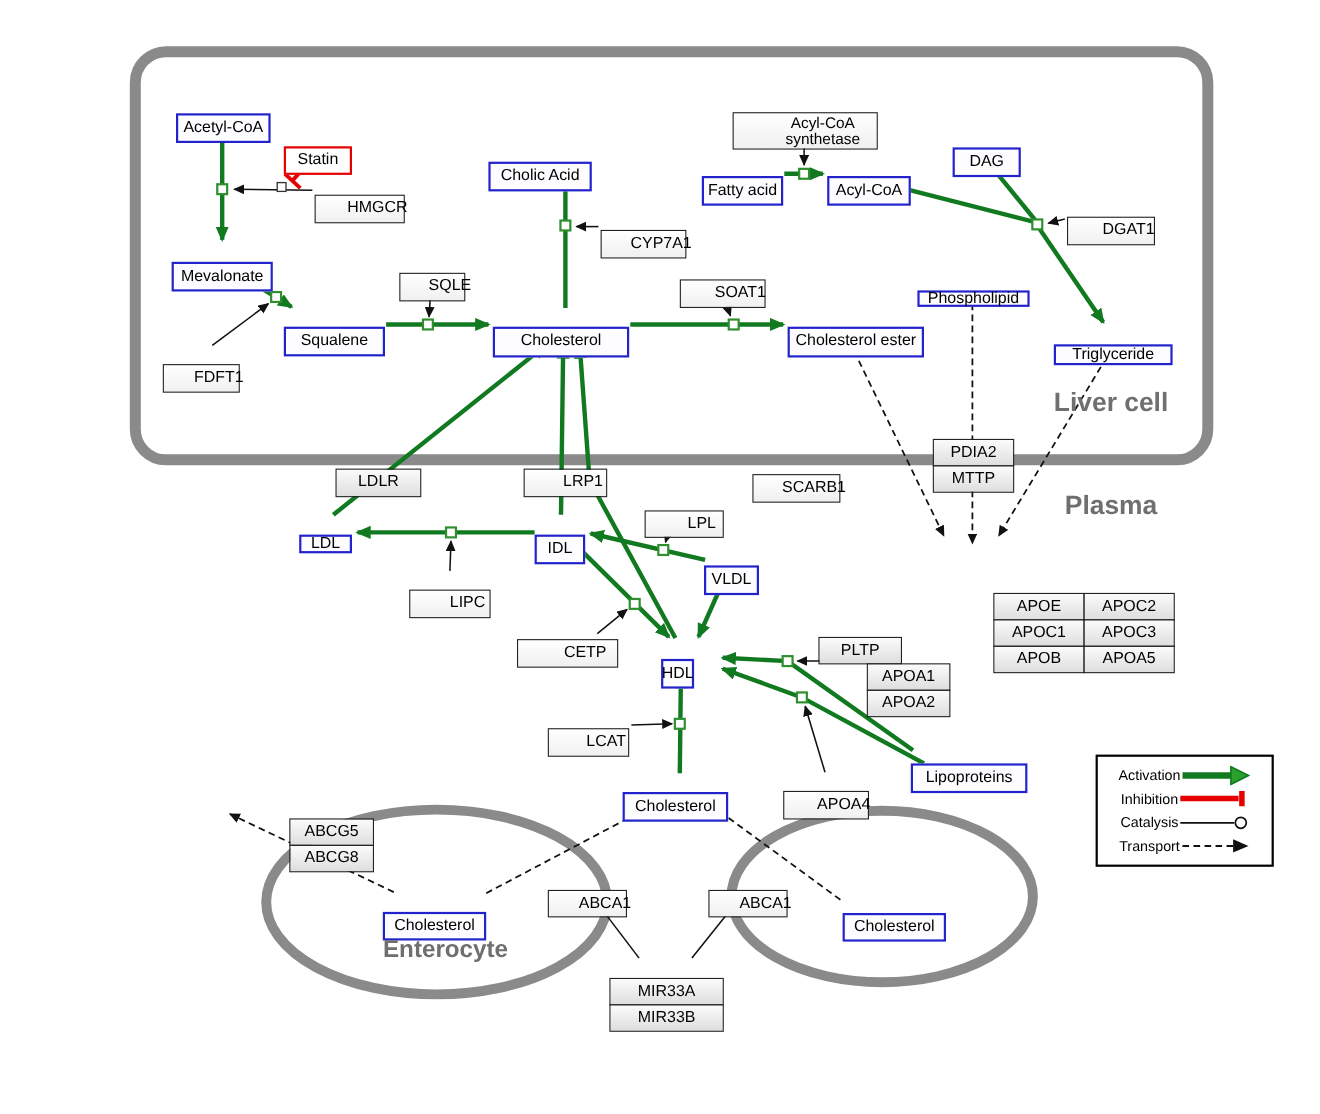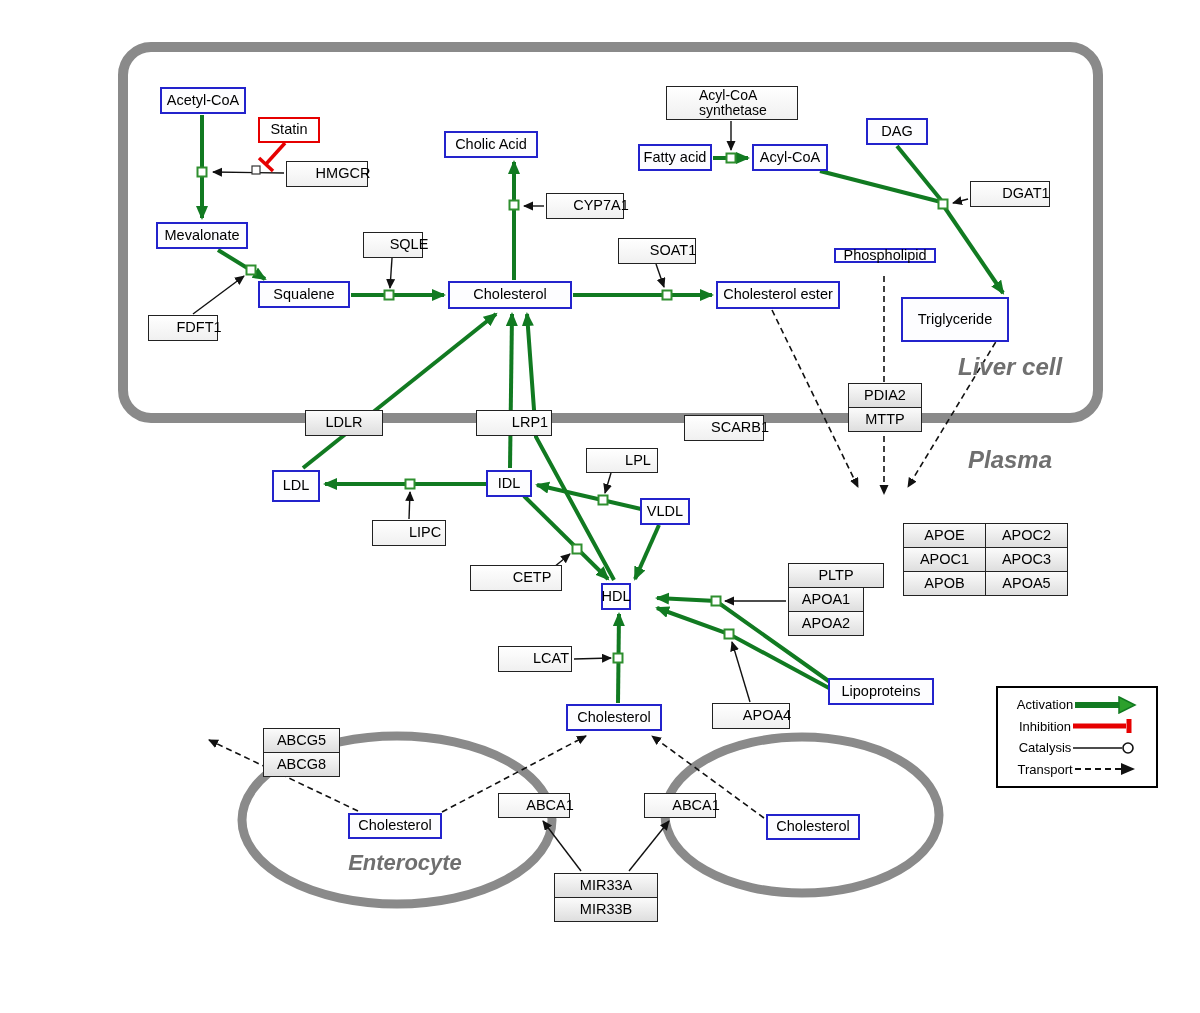--- a/index.html
+++ b/index.html
@@ -1,26 +1,26 @@
 <!DOCTYPE html>
 <html><head>
 <meta charset="utf-8">
 <style>
   html,body{margin:0;padding:0;background:#fff;}
   #stage{position:relative;width:1200px;height:1013px;background:#fff;overflow:hidden;
          font-family:"Liberation Sans",sans-serif;}
   #links{position:absolute;left:0;top:0;}
   .box{position:absolute;box-sizing:border-box;display:flex;align-items:center;justify-content:center;
-       font-size:14.5px;color:#000;background:#fff;white-space:nowrap;line-height:1.05;}
+       font-size:14.5px;color:#000;text-align:center;background:#fff;white-space:nowrap;line-height:1.05;margin-top:16px;}
   .metab{border:2px solid #2323cc;background:#fdfdff;}
   .enzyme{border:1.5px solid #222;background:linear-gradient(#ffffff,#f0f0f0);padding-left:32px;}
   .graycell{border:1px solid #222;background:linear-gradient(#fbfbfb,#dedede);}
   .drug{border:2px solid #e60000;background:#fff;}
   .wrap2{white-space:normal;}
-  .region-label{position:absolute;font-weight:bold;color:#6f6f6f;font-style:italic;}
+  .region-label{position:absolute;font-weight:bold;color:#6f6f6f;}
   .legend{position:absolute;left:996px;top:686px;width:162px;height:102px;border:2px solid #000;
           background:#fff;box-sizing:border-box;padding:6px 8px;display:flex;flex-direction:column;justify-content:space-between;}
   .legend-row{display:flex;align-items:center;justify-content:center;height:22px;}
   .legend-row span{font-size:13px;color:#000;}
 </style>
 </head>
 <body>
 
 <div id="stage">
 
@@ -123,43 +123,43 @@
   <div class="box enzyme" style="left:546px;top:193px;width:78px;height:26px">CYP7A1</div>
   <div class="box metab" style="left:448px;top:281px;width:124px;height:28px">Cholesterol</div>
   <div class="box enzyme" style="left:618px;top:238px;width:78px;height:26px">SOAT1</div>
   <div class="box metab" style="left:716px;top:281px;width:124px;height:28px">Cholesterol ester</div>
   <div class="box enzyme wrap2" style="left:666px;top:86px;width:132px;height:34px;font-size:14px">Acyl-CoA synthetase</div>
   <div class="box metab" style="left:638px;top:144px;width:74px;height:27px">Fatty acid</div>
   <div class="box metab" style="left:752px;top:144px;width:76px;height:27px">Acyl-CoA</div>
   <div class="box metab" style="left:866px;top:118px;width:62px;height:27px">DAG</div>
   <div class="box enzyme" style="left:970px;top:181px;width:80px;height:26px">DGAT1</div>
   <div class="box metab" style="left:834px;top:248px;width:102px;height:15px">Phospholipid</div>
-  <div class="box metab" style="left:901px;top:297px;width:108px;height:45px">Triglyceride</div>
+  <div class="box metab" style="left:958px;top:297px;width:108px;height:19px">Triglyceride</div>
   <div class="region-label" style="left:958px;top:353px;width:140px;font-size:24px">Liver cell</div>
 
   <div class="box graycell" style="left:305px;top:410px;width:78px;height:26px">LDLR</div>
   <div class="box enzyme" style="left:476px;top:410px;width:76px;height:26px">LRP1</div>
   <div class="box enzyme" style="left:684px;top:415px;width:80px;height:26px">SCARB1</div>
   <div class="box graycell" style="left:848px;top:383px;width:74px;height:25px">PDIA2</div>
   <div class="box graycell" style="left:848px;top:407px;width:74px;height:25px">MTTP</div>
   <div class="region-label" style="left:968px;top:446px;width:110px;font-size:24px">Plasma</div>
 
-  <div class="box metab" style="left:272px;top:470px;width:48px;height:32px">LDL</div>
+  <div class="box metab" style="left:272px;top:470px;width:48px;height:17px">LDL</div>
   <div class="box metab" style="left:486px;top:470px;width:46px;height:27px">IDL</div>
   <div class="box enzyme" style="left:372px;top:520px;width:74px;height:26px">LIPC</div>
   <div class="box enzyme" style="left:586px;top:448px;width:72px;height:25px">LPL</div>
   <div class="box metab" style="left:640px;top:498px;width:50px;height:27px">VLDL</div>
   <div class="box enzyme" style="left:470px;top:565px;width:92px;height:26px">CETP</div>
   <div class="box metab" style="left:601px;top:583px;width:30px;height:27px">HDL</div>
   <div class="box enzyme" style="left:498px;top:646px;width:74px;height:26px">LCAT</div>
   <div class="box enzyme" style="left:712px;top:703px;width:78px;height:26px">APOA4</div>
   <div class="box metab" style="left:828px;top:678px;width:106px;height:27px">Lipoproteins</div>
   <div class="box metab" style="left:566px;top:704px;width:96px;height:27px">Cholesterol</div>
 
-  <div class="box graycell" style="left:788px;top:563px;width:96px;height:25px">PLTP</div>
+  <div class="box graycell" style="left:744px;top:563px;width:76px;height:25px">PLTP</div>
   <div class="box graycell" style="left:788px;top:587px;width:76px;height:25px">APOA1</div>
   <div class="box graycell" style="left:788px;top:611px;width:76px;height:25px">APOA2</div>
 
   <div>
     <div class="box graycell" style="left:903px;top:523px;width:83px;height:25px">APOE</div>
     <div class="box graycell" style="left:985px;top:523px;width:83px;height:25px">APOC2</div>
     <div class="box graycell" style="left:903px;top:547px;width:83px;height:25px">APOC1</div>
     <div class="box graycell" style="left:985px;top:547px;width:83px;height:25px">APOC3</div>
     <div class="box graycell" style="left:903px;top:571px;width:83px;height:25px">APOB</div>
     <div class="box graycell" style="left:985px;top:571px;width:83px;height:25px">APOA5</div>

